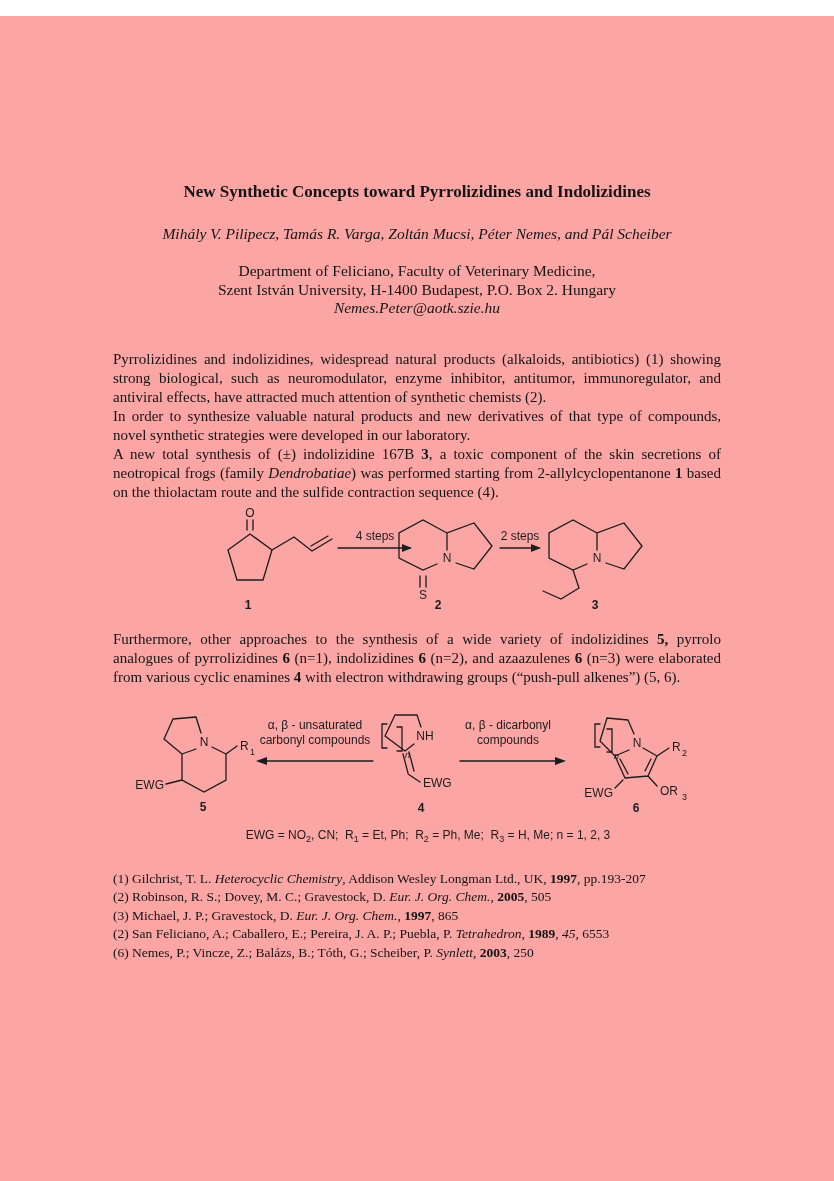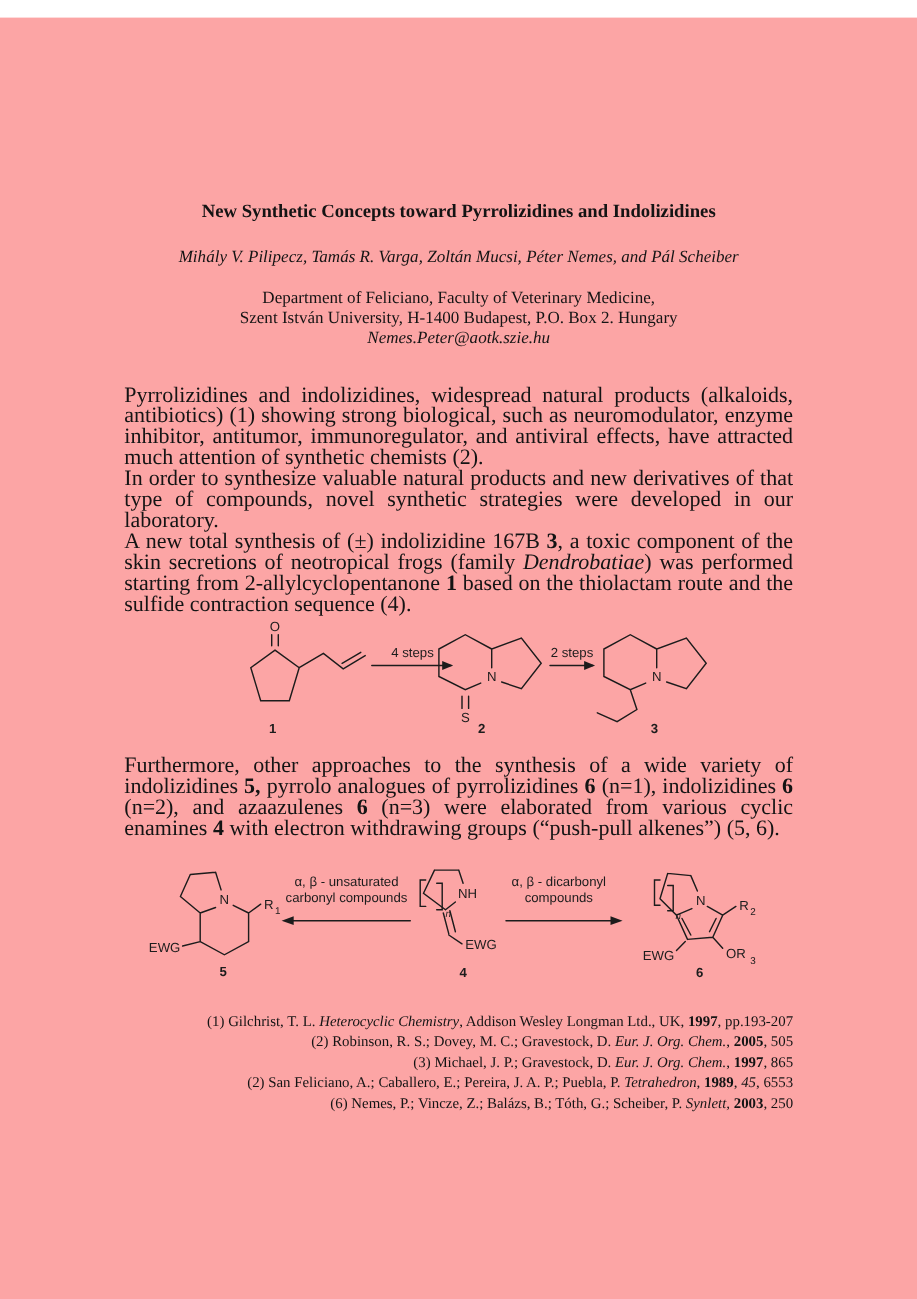--- a/index.html
+++ b/index.html
@@ -4,34 +4,34 @@
 <style>
   html,body{margin:0;padding:0;background:#ffffff;}
   .page{position:relative;width:834px;height:1181px;background:#fca5a5;overflow:hidden;
         font-family:"Liberation Serif",serif;color:#141414;margin-top:16px;}
   .content{position:absolute;left:113px;top:0;width:608px;}
   .title{margin-top:164px;text-align:center;font-weight:bold;font-size:17px;line-height:24px;}
   .authors{margin-top:20px;text-align:center;font-size:15.5px;line-height:20px;font-style:italic;}
   .affiliation{margin-top:18px;text-align:center;font-size:15.5px;line-height:18.5px;}
   .email{font-style:italic;}
   .bodytext{margin-top:32px;}
-  .bodytext p{margin:0;font-size:20px;line-height:19px;text-align:justify;}
+  .bodytext p{margin:0;font-size:15px;line-height:19px;text-align:justify;}
   p.p4{margin-top:12px;}
   .scheme{display:block;margin-left:-13px;margin-top:4px;}
   .scheme path{stroke:#1c1c1c;fill:none;stroke-width:1.3;stroke-linecap:round;}
   .scheme path.fill{fill:#1c1c1c;stroke:none;}
   .scheme text{font-family:"Liberation Sans",sans-serif;font-size:12px;fill:#1c1c1c;}
   .scheme text.num{font-weight:bold;}
   .scheme text.sub{font-size:9px;}
   .scheme text.nsub{font-size:9px;font-style:italic;}
   .legend{margin-top:10px;text-align:center;padding-left:22px;
           font-family:"Liberation Sans",sans-serif;font-size:12px;color:#1c1c1c;}
   .legend sub{font-size:9px;}
   .refs{margin-top:26px;font-size:13.5px;line-height:18.5px;}
-  .ref{white-space:nowrap;text-align:right;}
+  .ref{white-space:nowrap;}
 </style>
 </head>
 <body>
 
 <div class="page">
   <div class="content">
 
     <div class="title">New Synthetic Concepts toward Pyrrolizidines and Indolizidines</div>
     <div class="authors">Mihály V. Pilipecz, Tamás R. Varga, Zoltán Mucsi, Péter Nemes, and Pál Scheiber</div>
     <div class="affiliation">
@@ -112,20 +112,21 @@
           <text class="nsub" x="514" y="56" text-anchor="start">n</text>
           <text x="572" y="48" text-anchor="start">R</text>
           <text class="sub" x="582" y="53" text-anchor="start">2</text>
           <text x="560" y="92" text-anchor="start">OR</text>
           <text class="sub" x="582" y="97" text-anchor="start">3</text>
           <text x="513" y="94" text-anchor="end">EWG</text>
           <text class="num" x="536" y="109" text-anchor="middle">6</text>
         </g>
       </svg>
 
+      <div class="legend"><span>EWG = NO</span><sub>2</sub><span>, CN;&nbsp; R</span><sub>1</sub><span> = Et, Ph;&nbsp; R</span><sub>2</sub><span> = Ph, Me;&nbsp; R</span><sub>3</sub><span> = H, Me; n = 1, 2, 3</span></div>
 
       <div class="refs">
         <div class="ref"><span>(1) Gilchrist, T. L. </span><span style="font-style: italic;">Heterocyclic Chemistry</span><span>, Addison Wesley Longman Ltd., UK, </span><span style="font-weight: bold;">1997</span><span>, pp.193-207</span></div>
         <div class="ref"><span>(2) Robinson, R. S.; Dovey, M. C.; Gravestock, D. </span><span style="font-style: italic;">Eur. J. Org. Chem.</span><span>, </span><span style="font-weight: bold;">2005</span><span>, 505</span></div>
         <div class="ref"><span>(3) Michael, J. P.; Gravestock, D. </span><span style="font-style: italic;">Eur. J. Org. Chem.</span><span>, </span><span style="font-weight: bold;">1997</span><span>, 865</span></div>
         <div class="ref"><span>(2) San Feliciano, A.; Caballero, E.; Pereira, J. A. P.; Puebla, P. </span><span style="font-style: italic;">Tetrahedron</span><span>, </span><span style="font-weight: bold;">1989</span><span>, </span><span style="font-style: italic;">45</span><span>, 6553</span></div>
         <div class="ref"><span>(6) Nemes, P.; Vincze, Z.; Balázs, B.; Tóth, G.; Scheiber, P. </span><span style="font-style: italic;">Synlett,</span><span> </span><span style="font-weight: bold;">2003</span><span>, 250</span></div>
       </div>
     </div>
 

